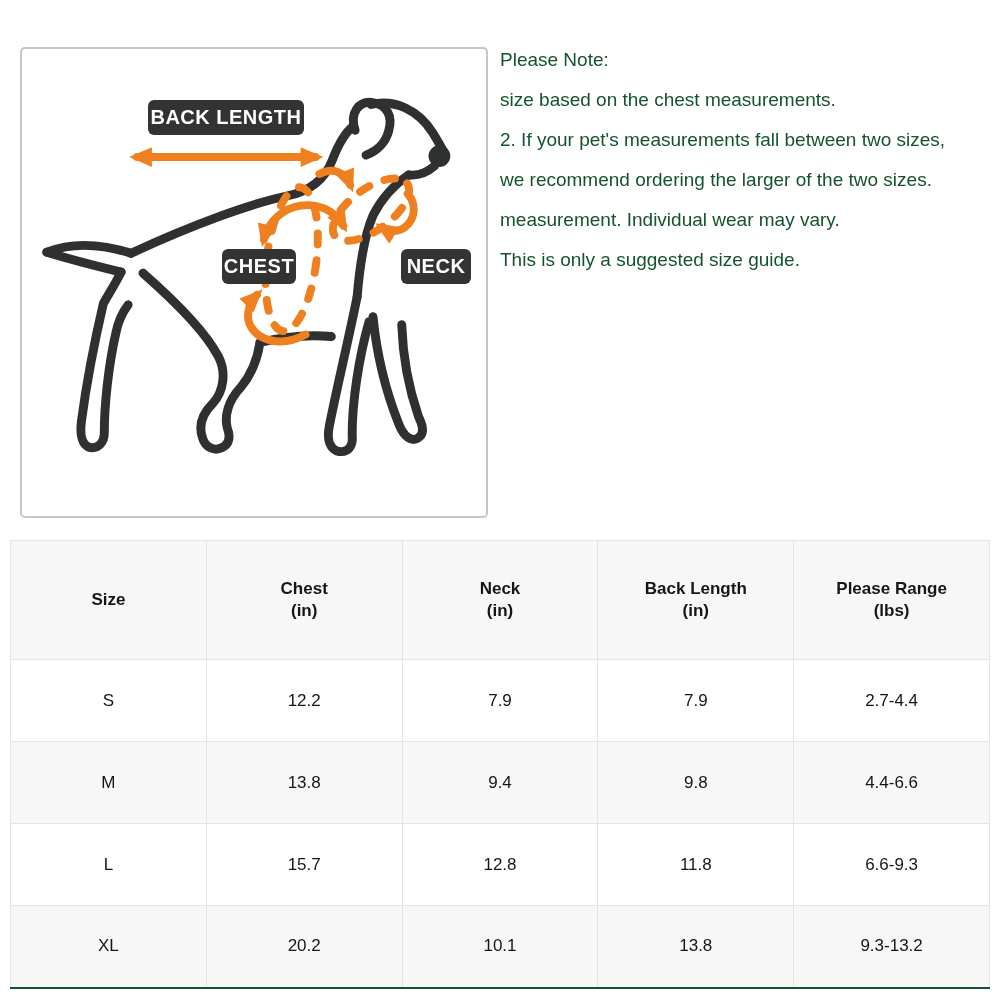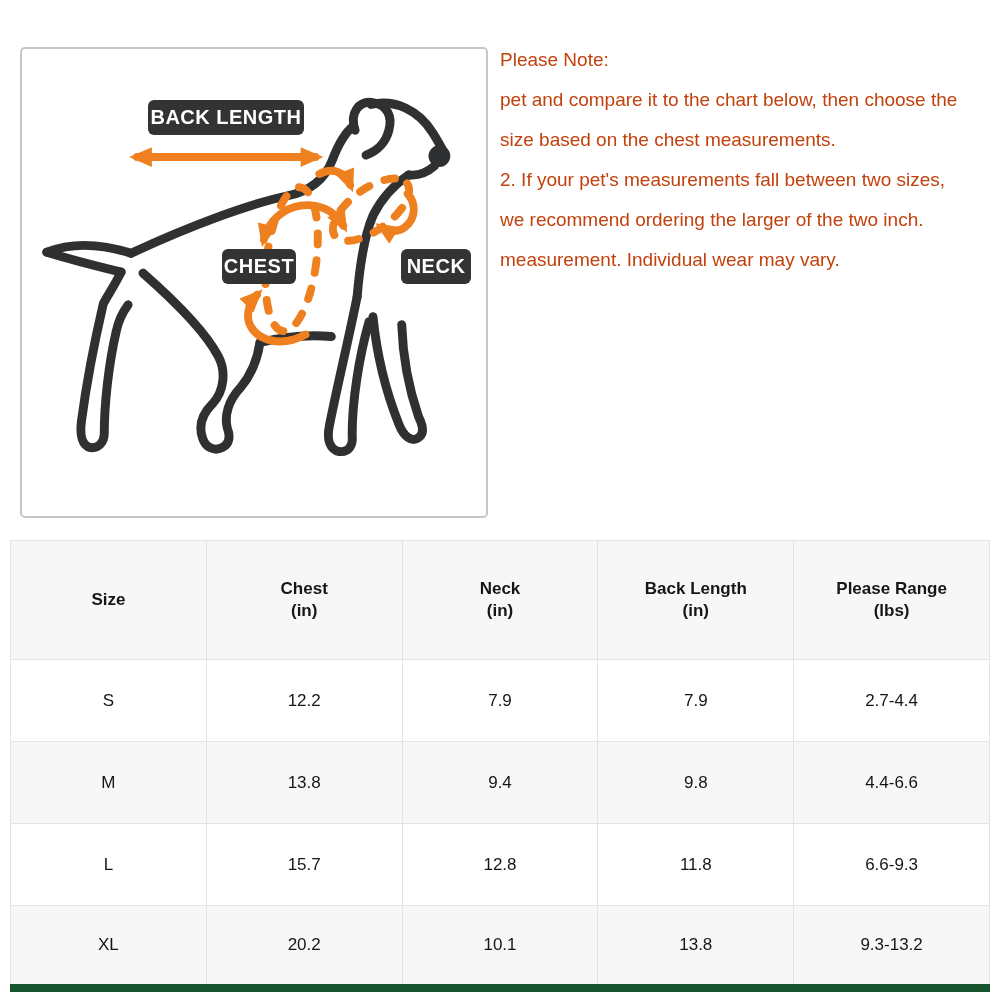--- a/index.html
+++ b/index.html
@@ -21,38 +21,38 @@
     border-radius: 6px; display: flex; align-items: center; justify-content: center;
     font-weight: bold; font-size: 20px; letter-spacing: 0.5px; white-space: nowrap;
   }
   .tag-back-length { left: 126px; top: 51px; width: 156px; height: 35px; }
   .tag-chest      { left: 200px; top: 200px; width: 74px;  height: 35px; }
   .tag-neck       { left: 379px; top: 200px; width: 70px;  height: 35px; }
 
   
   .note { position: absolute; left: 500px; top: 40px; width: 498px; }
   .note-line {
-    height: 40px; line-height: 40px; font-size: 19px; color: #c2410c; white-space: nowrap;
+    height: 40px; line-height: 40px; font-size: 19px; color: #14532d; white-space: nowrap;
   }
 
   
   .size-table {
     position: absolute; left: 10px; top: 540px; width: 980px;
     border-collapse: collapse; table-layout: fixed;
   }
   .size-table th, .size-table td {
     border: 1px solid #e4e4e4; text-align: center; vertical-align: middle;
     padding: 0; color: #161616;
   }
   .size-table thead th {
     height: 119px; background: #f7f7f7; font-size: 17px; font-weight: bold; line-height: 22px;
   }
   .size-table tbody td { height: 82px; font-size: 17px; font-weight: normal; background: #ffffff; }
   .size-table tbody tr.alt td { background: #f7f7f7; }
-  .size-table { border-bottom: 8px solid #14532d; }
+  .size-table { border-bottom: 2px solid #14532d; }
 
   .dog-line { fill: none; stroke: #2f3031; stroke-width: 9; stroke-linecap: round; stroke-linejoin: round; }
   .orange-line { fill: none; stroke: #ef8020; stroke-width: 8; stroke-linecap: round; }
   .orange-dash { fill: none; stroke: #ef8020; stroke-width: 8; stroke-linecap: round; stroke-dasharray: 11 16; }
 </style>
 </head>
 <body>
 
 <div class="page">
 
@@ -88,25 +88,25 @@
       <path class="orange-line" d="M 389,146 C 398,156 397,171 387,179 C 380,185 371,185 363,180" marker-end="url(#ah)"></path>
     </svg>
 
     <div class="tag tag-back-length">BACK LENGTH</div>
     <div class="tag tag-chest">CHEST</div>
     <div class="tag tag-neck">NECK</div>
   </div>
 
   <div class="note">
     <div class="note-line">Please Note:</div>
-    <div class="note-line">pet and compare it to the chart below, then choose the</div>
     <div class="note-line">size based on the chest measurements.</div>
     <div class="note-line">2. If your pet's measurements fall between two sizes,</div>
-    <div class="note-line">we recommend ordering the larger of the two inch.</div>
+    <div class="note-line">we recommend ordering the larger of the two sizes.</div>
     <div class="note-line">measurement. Individual wear may vary.</div>
+    <div class="note-line">This is only a suggested size guide.</div>
   </div>
 
   <table class="size-table">
     <thead>
       <tr>
         <th>
           <div>Size</div>
           <div></div>
         </th>
         <th>

